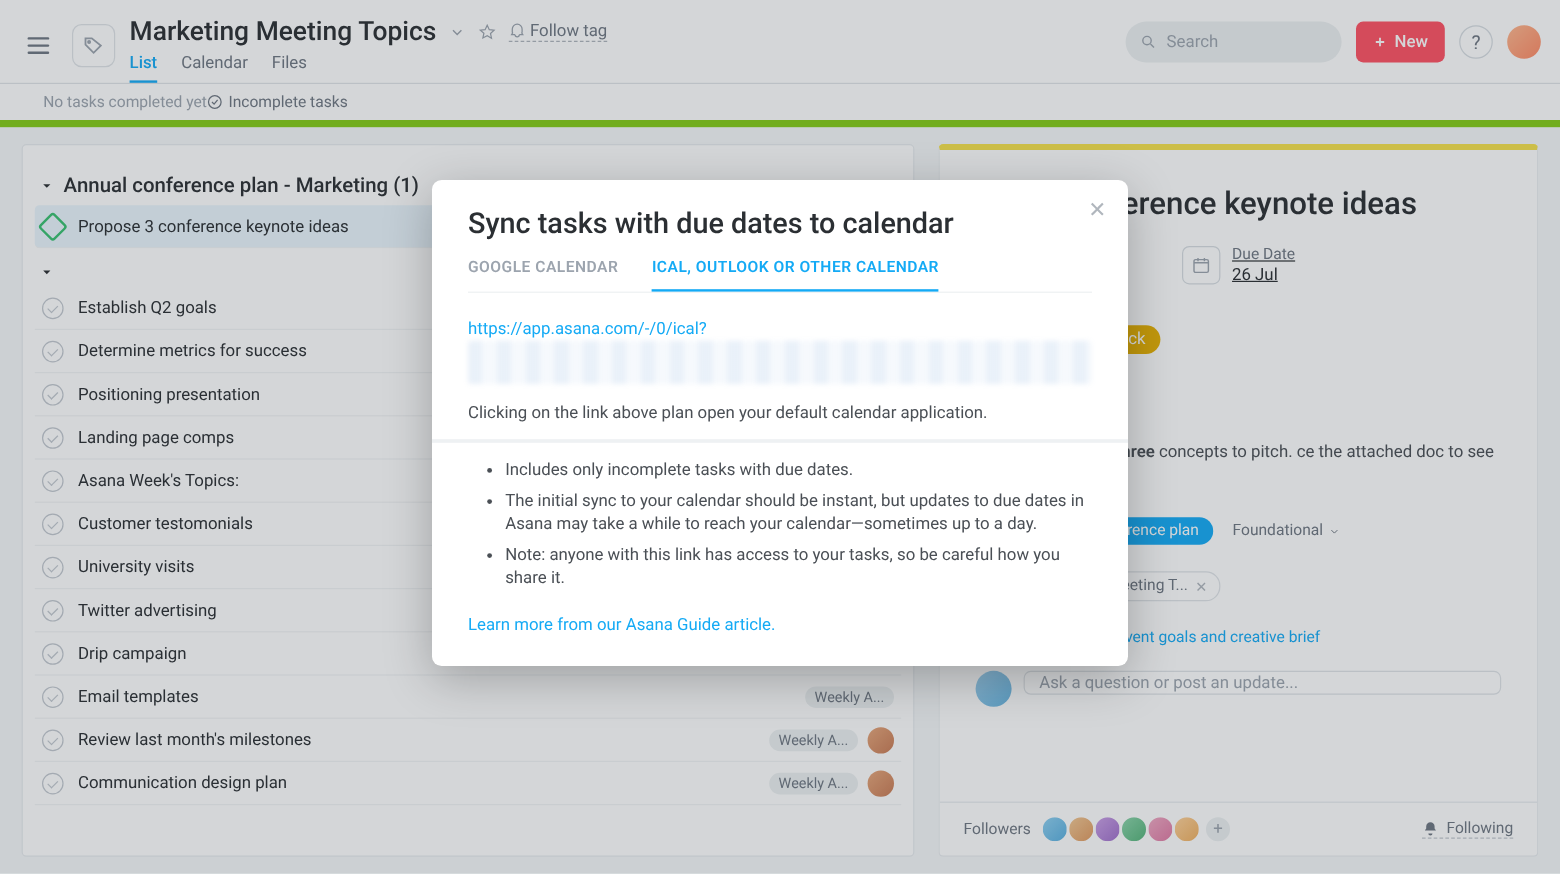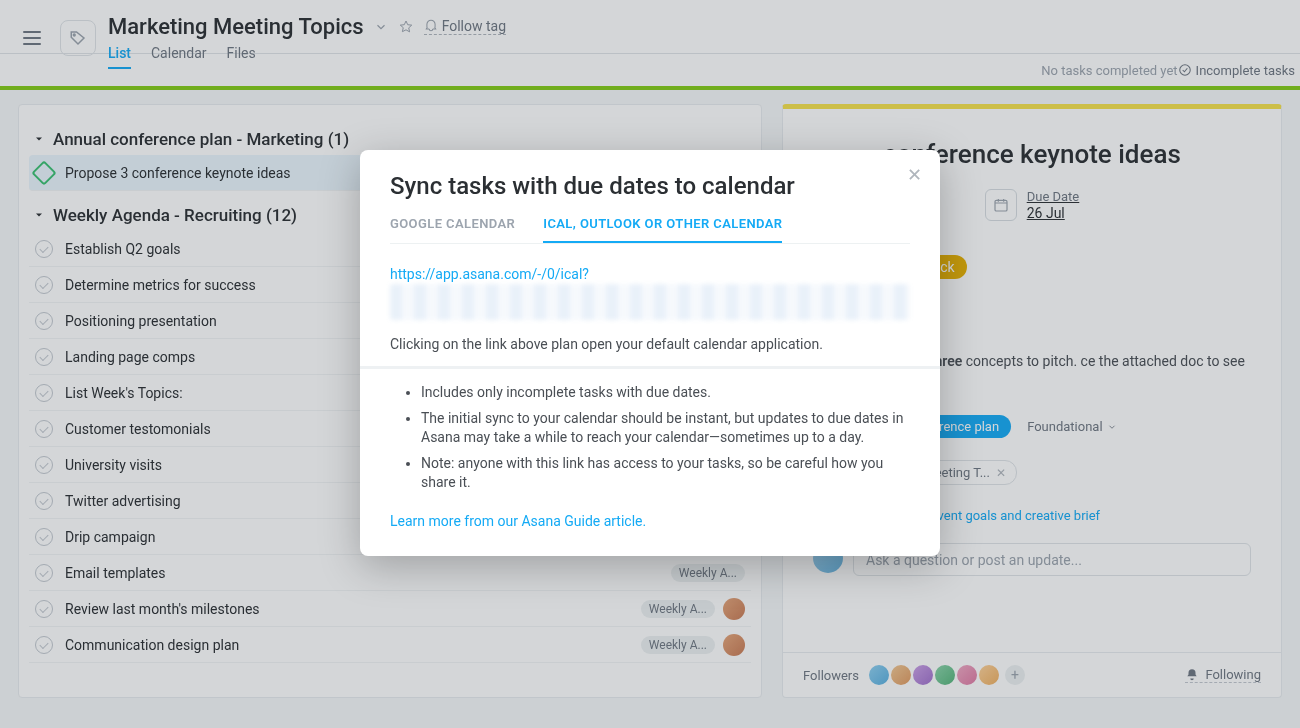--- a/index.html
+++ b/index.html
@@ -1,37 +1,37 @@
 <!DOCTYPE html>
 <html><head>
 <meta charset="utf-8">
 <style>
 * { box-sizing: border-box; margin: 0; padding: 0; }
 html, body { width: 1300px; height: 728px; overflow: hidden; font-family: -apple-system, BlinkMacSystemFont, "Segoe UI", Roboto, Helvetica, Arial, sans-serif; background: #f6f8f9; color: #2b2f33; }
 
-.topbar { height: 54px; border-bottom: 1px solid #e0e4e8; display: flex; align-items: flex-start; padding: 8px 16px 0 16px; background: #fff; position: relative; }
+.topbar { height: 70px; border-bottom: 1px solid #e0e4e8; display: flex; align-items: flex-start; padding: 8px 16px 0 16px; background: #fff; position: relative; }
 .hamburger { width: 32px; height: 32px; display:flex; flex-direction:column; justify-content:center; gap:4px; align-items:center; margin-top:14px; cursor:pointer; }
 .hamburger span { width:18px; height:2px; background:#6f7782; border-radius:1px; }
 .tag-sq { width:36px; height:36px; border:1px solid #e0e4e8; border-radius:8px; margin-left:12px; margin-top:12px; display:flex; align-items:center; justify-content:center; color:#9ca4ae; }
 .title-wrap { margin-left:12px; margin-top:6px; flex:1; }
 .title-row { display:flex; align-items:center; gap:10px; }
 .title-text { font-size:22px; font-weight:500; color:#2b2f33; }
 .title-row .iconbtn { color:#9ca4ae; display:flex; align-items:center; cursor:pointer; }
 .follow-tag { color:#6f7782; font-size:14px; border-bottom:1px dashed #b0b6bd; display:inline-flex; align-items:center; gap:4px; }
 .tabs-row { display:flex; gap:20px; margin-top:6px; }
 .tab { font-size:14px; color:#6f7782; padding-bottom:6px; border-bottom:2px solid transparent; cursor:pointer; }
 .tab.active { color:#14aaf5; border-bottom-color:#14aaf5; font-weight:500; }
 
 .top-right { position:absolute; right:16px; top:18px; display:flex; align-items:center; gap:12px; }
 .searchbox { width:180px; height:34px; background:#edf1f2; border-radius:17px; display:flex; align-items:center; padding:0 12px; color:#9ca4ae; gap:8px; font-size:14px; }
 .newbtn { height:34px; background:#ff5263; color:#fff; border-radius:6px; padding:0 14px; display:flex; align-items:center; gap:6px; font-size:14px; font-weight:500; cursor:pointer; }
 .helpbtn { width:28px; height:28px; border-radius:50%; border:1px solid #d7dde2; display:flex; align-items:center; justify-content:center; color:#6f7782; cursor:pointer; }
 .avatar-top { width:28px; height:28px; border-radius:50%; background: linear-gradient(135deg,#ffb78e,#ff8a65); }
 
-.subbar { height:36px; display:flex; align-items:center; justify-content:flex-end; padding:0 5px; background:#fff; border-bottom:4px solid #84cc16; }
+.subbar { height:36px; display:flex; align-items:center; justify-content:flex-start; padding:0 36px; background:#fff; border-bottom:6px solid #84cc16; }
 .subbar-left { color:#9ca4ae; font-size:13px; }
 .subbar-right { color:#6f7782; font-size:13px; display:flex; align-items:center; gap:4px; cursor:pointer; }
 
 .content { display:flex; gap:20px; padding:14px 18px; height: calc(728px - 70px - 36px); }
 .listpane { flex:1; background:#fff; border:1px solid #e8ecef; border-radius:4px; padding:16px 10px; overflow:hidden; }
 .sechdr { display:flex; align-items:center; gap:8px; font-size:17px; font-weight:500; color:#2b2f33; margin:8px 4px 6px 4px; }
 .caret { width:12px; height:12px; display:inline-block; }
 .taskrow { display:flex; align-items:center; gap:12px; height:36px; padding:0 6px; font-size:14px; color:#2b2f33; border-bottom:1px solid #f2f4f6; }
 .taskrow.sel { background:#eaf6fd; border-radius:4px; }
 .chk { width:18px; height:18px; border:1.5px solid #c3c9d0; border-radius:50%; flex:none; position:relative; }
@@ -59,21 +59,21 @@
 .meta-row { display:flex; align-items:center; gap:16px; margin-top:22px; }
 .meta-row .lab { width:22px; color:#c3c9d0; display:flex; justify-content:center; }
 .proj-pill { background:#14aaf5; color:#fff; font-size:13px; padding:4px 12px; border-radius:12px; }
 .found-pill { background:transparent; color:#6f7782; font-size:13px; display:inline-flex; align-items:center; gap:4px; }
 .tagchip { border:1px solid #e0e4e8; color:#6f7782; font-size:13px; padding:4px 10px; border-radius:12px; display:inline-flex; align-items:center; gap:6px; }
 .tagchip .x { color:#b0b6bd; font-size:12px; }
 .attach-link { color:#14aaf5; font-size:13px; display:inline-flex; align-items:center; gap:6px; }
 .doc-ico { width:14px; height:16px; border:1px solid #f0a477; border-radius:2px; position:relative; }
 .comment-row { display:flex; gap:10px; margin-top:20px; }
 .comment-av { width:30px; height:30px; border-radius:50%; background: linear-gradient(135deg,#a0d2f0,#68b5e0); }
-.comment-box { flex:1; height:33px; border:1px solid #e0e4e8; border-radius:6px; display:flex; align-items:center; padding:0 12px; color:#9ca4ae; font-size:14px; }
+.comment-box { flex:1; height:20px; border:1px solid #e0e4e8; border-radius:6px; display:flex; align-items:center; padding:0 12px; color:#9ca4ae; font-size:14px; }
 .detail-foot { border-top:1px solid #e8ecef; padding:10px 20px; display:flex; align-items:center; justify-content:space-between; }
 .followers { display:flex; align-items:center; gap:4px; }
 .followers .fav { width:24px; height:24px; border-radius:50%; margin-left:-6px; border:2px solid #fff; }
 .add-fol { width:24px; height:24px; border-radius:50%; background:#edf1f2; display:flex; align-items:center; justify-content:center; color:#9ca4ae; font-size:14px; margin-left:-2px; border:2px solid #fff; }
 .following-btn { display:flex; align-items:center; gap:6px; color:#6f7782; font-size:13px; border-bottom:1px dashed #c3c9d0; }
 
 
 .overlay { position:absolute; inset:0; background:rgba(40,50,60,0.20); display:flex; align-items:flex-start; justify-content:center; }
 .modal { margin-top:150px; width:580px; background:#fff; border-radius:8px; box-shadow:0 10px 40px rgba(0,0,0,0.25); padding:22px 30px 26px 30px; position:relative; }
 .modal-close { position:absolute; top:14px; right:18px; color:#b0b6bd; font-size:18px; cursor:pointer; }
@@ -126,20 +126,37 @@
           </svg>
         <span>Follow tag</span>
       </span>
     </div>
     <div class="tabs-row">
       <div class="tab active">List</div>
       <div class="tab">Calendar</div>
       <div class="tab">Files</div>
     </div>
   </div>
+  <div class="top-right">
+    <div class="searchbox">
+      <svg width="14" height="14" viewBox="0 0 24 24" fill="none" stroke="currentColor" stroke-width="2">
+          <circle cx="10" cy="10" r="6"></circle>
+          <path d="M20 20l-5-5"></path>
+        </svg>
+      <span>Search</span>
+    </div>
+    <div class="newbtn">
+      <svg width="12" height="12" viewBox="0 0 24 24" fill="none" stroke="currentColor" stroke-width="3">
+          <path d="M12 5v14M5 12h14"></path>
+        </svg>
+      <span>New</span>
+    </div>
+    <div class="helpbtn">?</div>
+    <div class="avatar-top"></div>
+  </div>
 </div>
 
 <div class="subbar">
   <div class="subbar-left">No tasks completed yet</div>
   <div class="subbar-right">
     <svg width="14" height="14" viewBox="0 0 24 24" fill="none" stroke="currentColor" stroke-width="1.8">
         <circle cx="12" cy="12" r="9"></circle>
         <path d="M8 12l3 3 5-6"></path>
       </svg>
     <span>Incomplete tasks</span>
@@ -157,21 +174,20 @@
     </div>
     <div class="taskrow sel">
       <span class="diamond"></span>
       <span>Propose 3 conference keynote ideas</span>
     </div>
 
     <div class="sechdr" style="margin-top:14px">
       <svg class="caret" viewBox="0 0 24 24" fill="currentColor">
           <path d="M6 9l6 6 6-6z"></path>
         </svg>
-      <span>Weekly Agenda - Recruiting (12)</span>
     </div>
 
     <div id="sec1-tasks">
         <div class="taskrow">
           <span class="chk"></span>
           <span>Establish Q2 goals</span>
         </div>
         <div class="taskrow">
           <span class="chk"></span>
           <span>Determine metrics for success</span>
@@ -179,21 +195,21 @@
         <div class="taskrow">
           <span class="chk"></span>
           <span>Positioning presentation</span>
         </div>
         <div class="taskrow">
           <span class="chk"></span>
           <span>Landing page comps</span>
         </div>
         <div class="taskrow">
           <span class="chk"></span>
-          <span>List Week's Topics:</span>
+          <span>Asana Week's Topics:</span>
         </div>
         <div class="taskrow">
           <span class="chk"></span>
           <span>Customer testomonials</span>
         </div>
         <div class="taskrow">
           <span class="chk"></span>
           <span>University visits</span>
           <span class="row-right">
             <span class="pill">Weekly A...</span>

